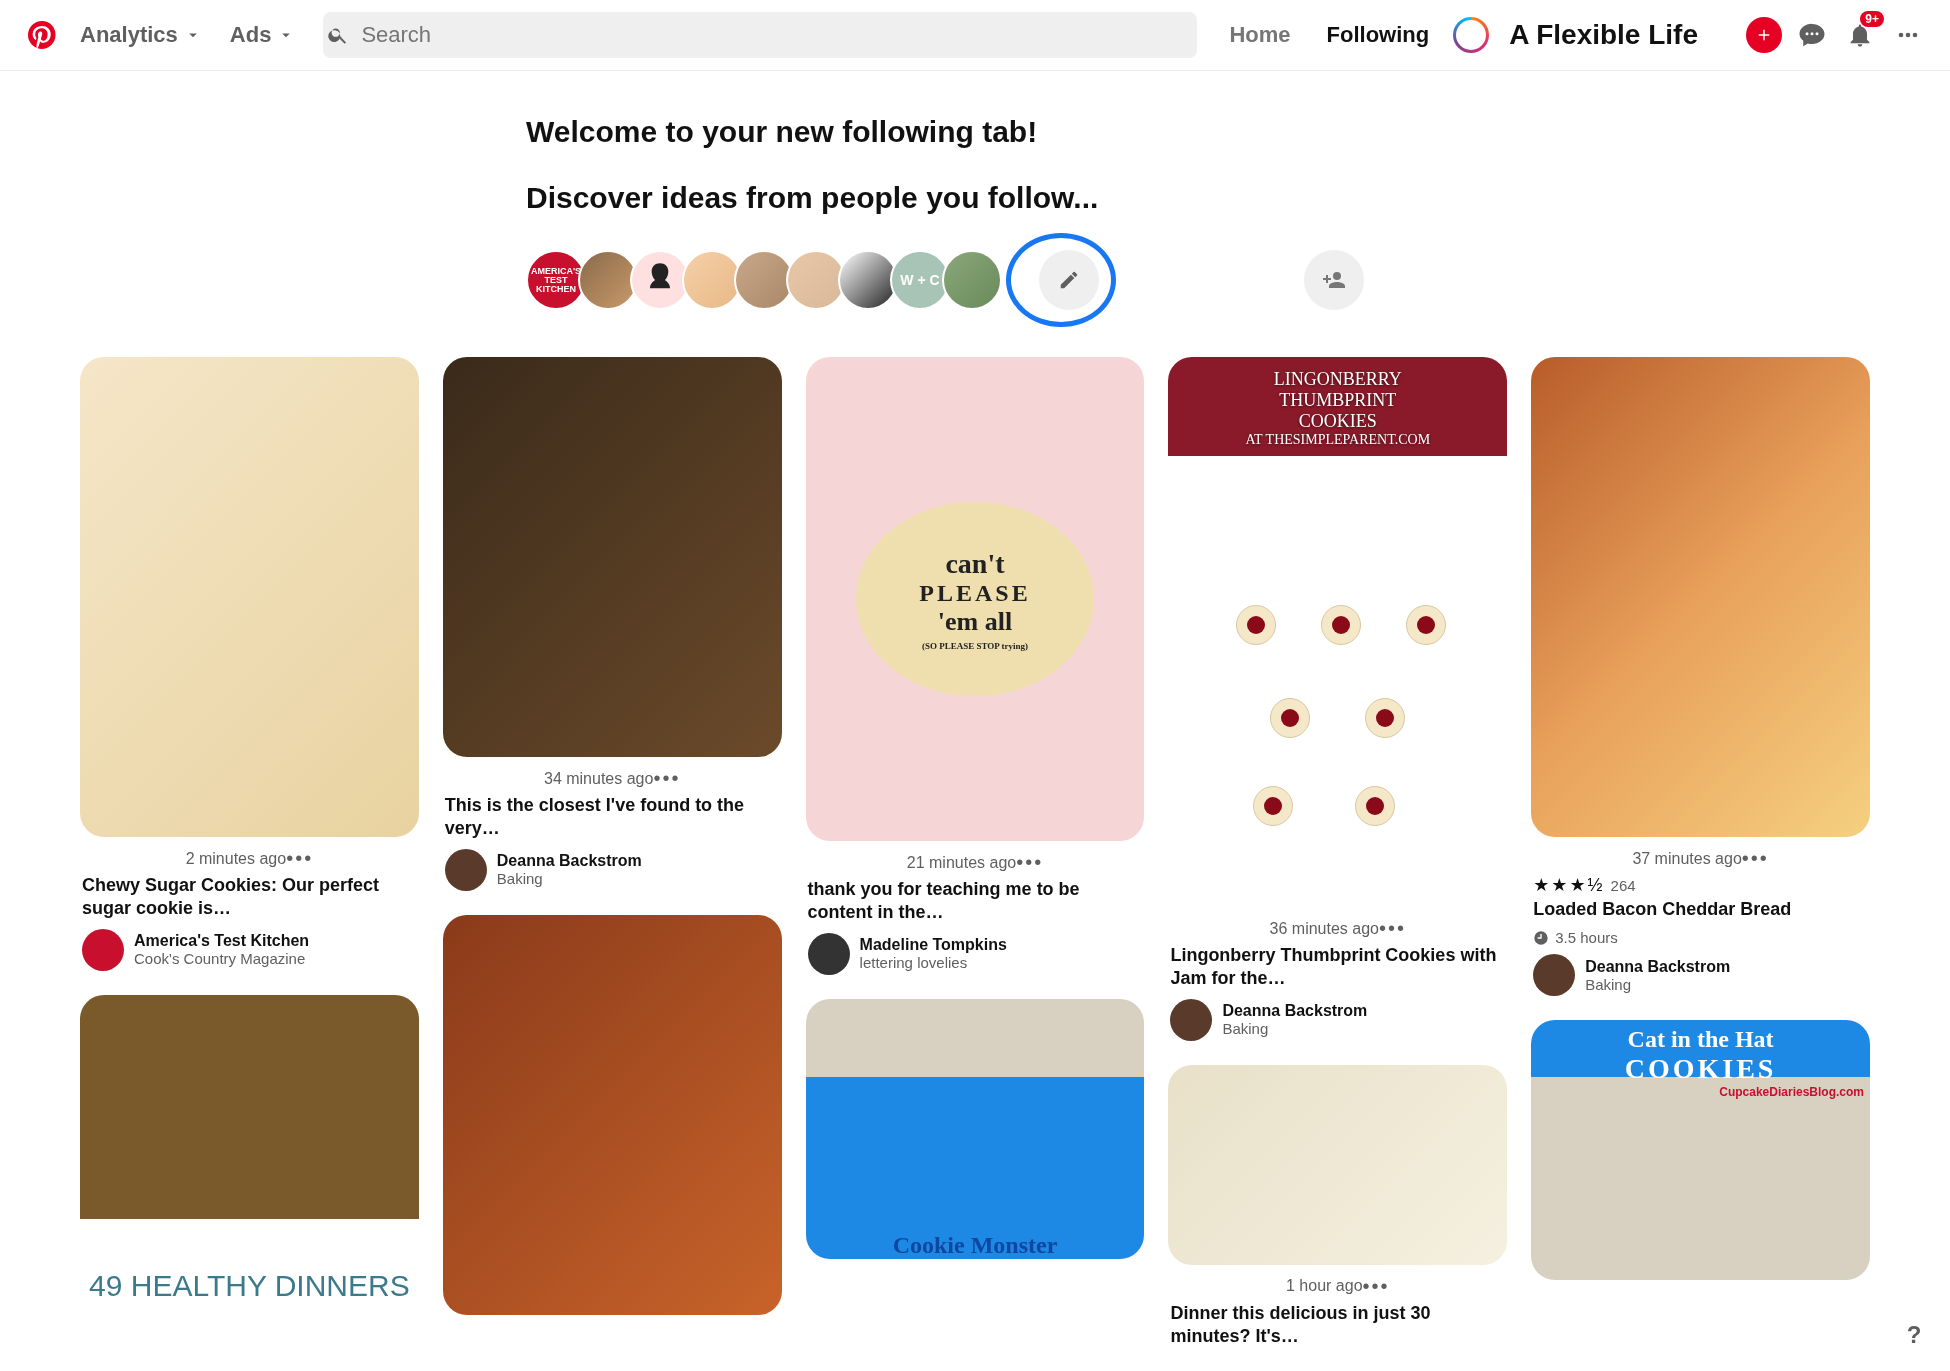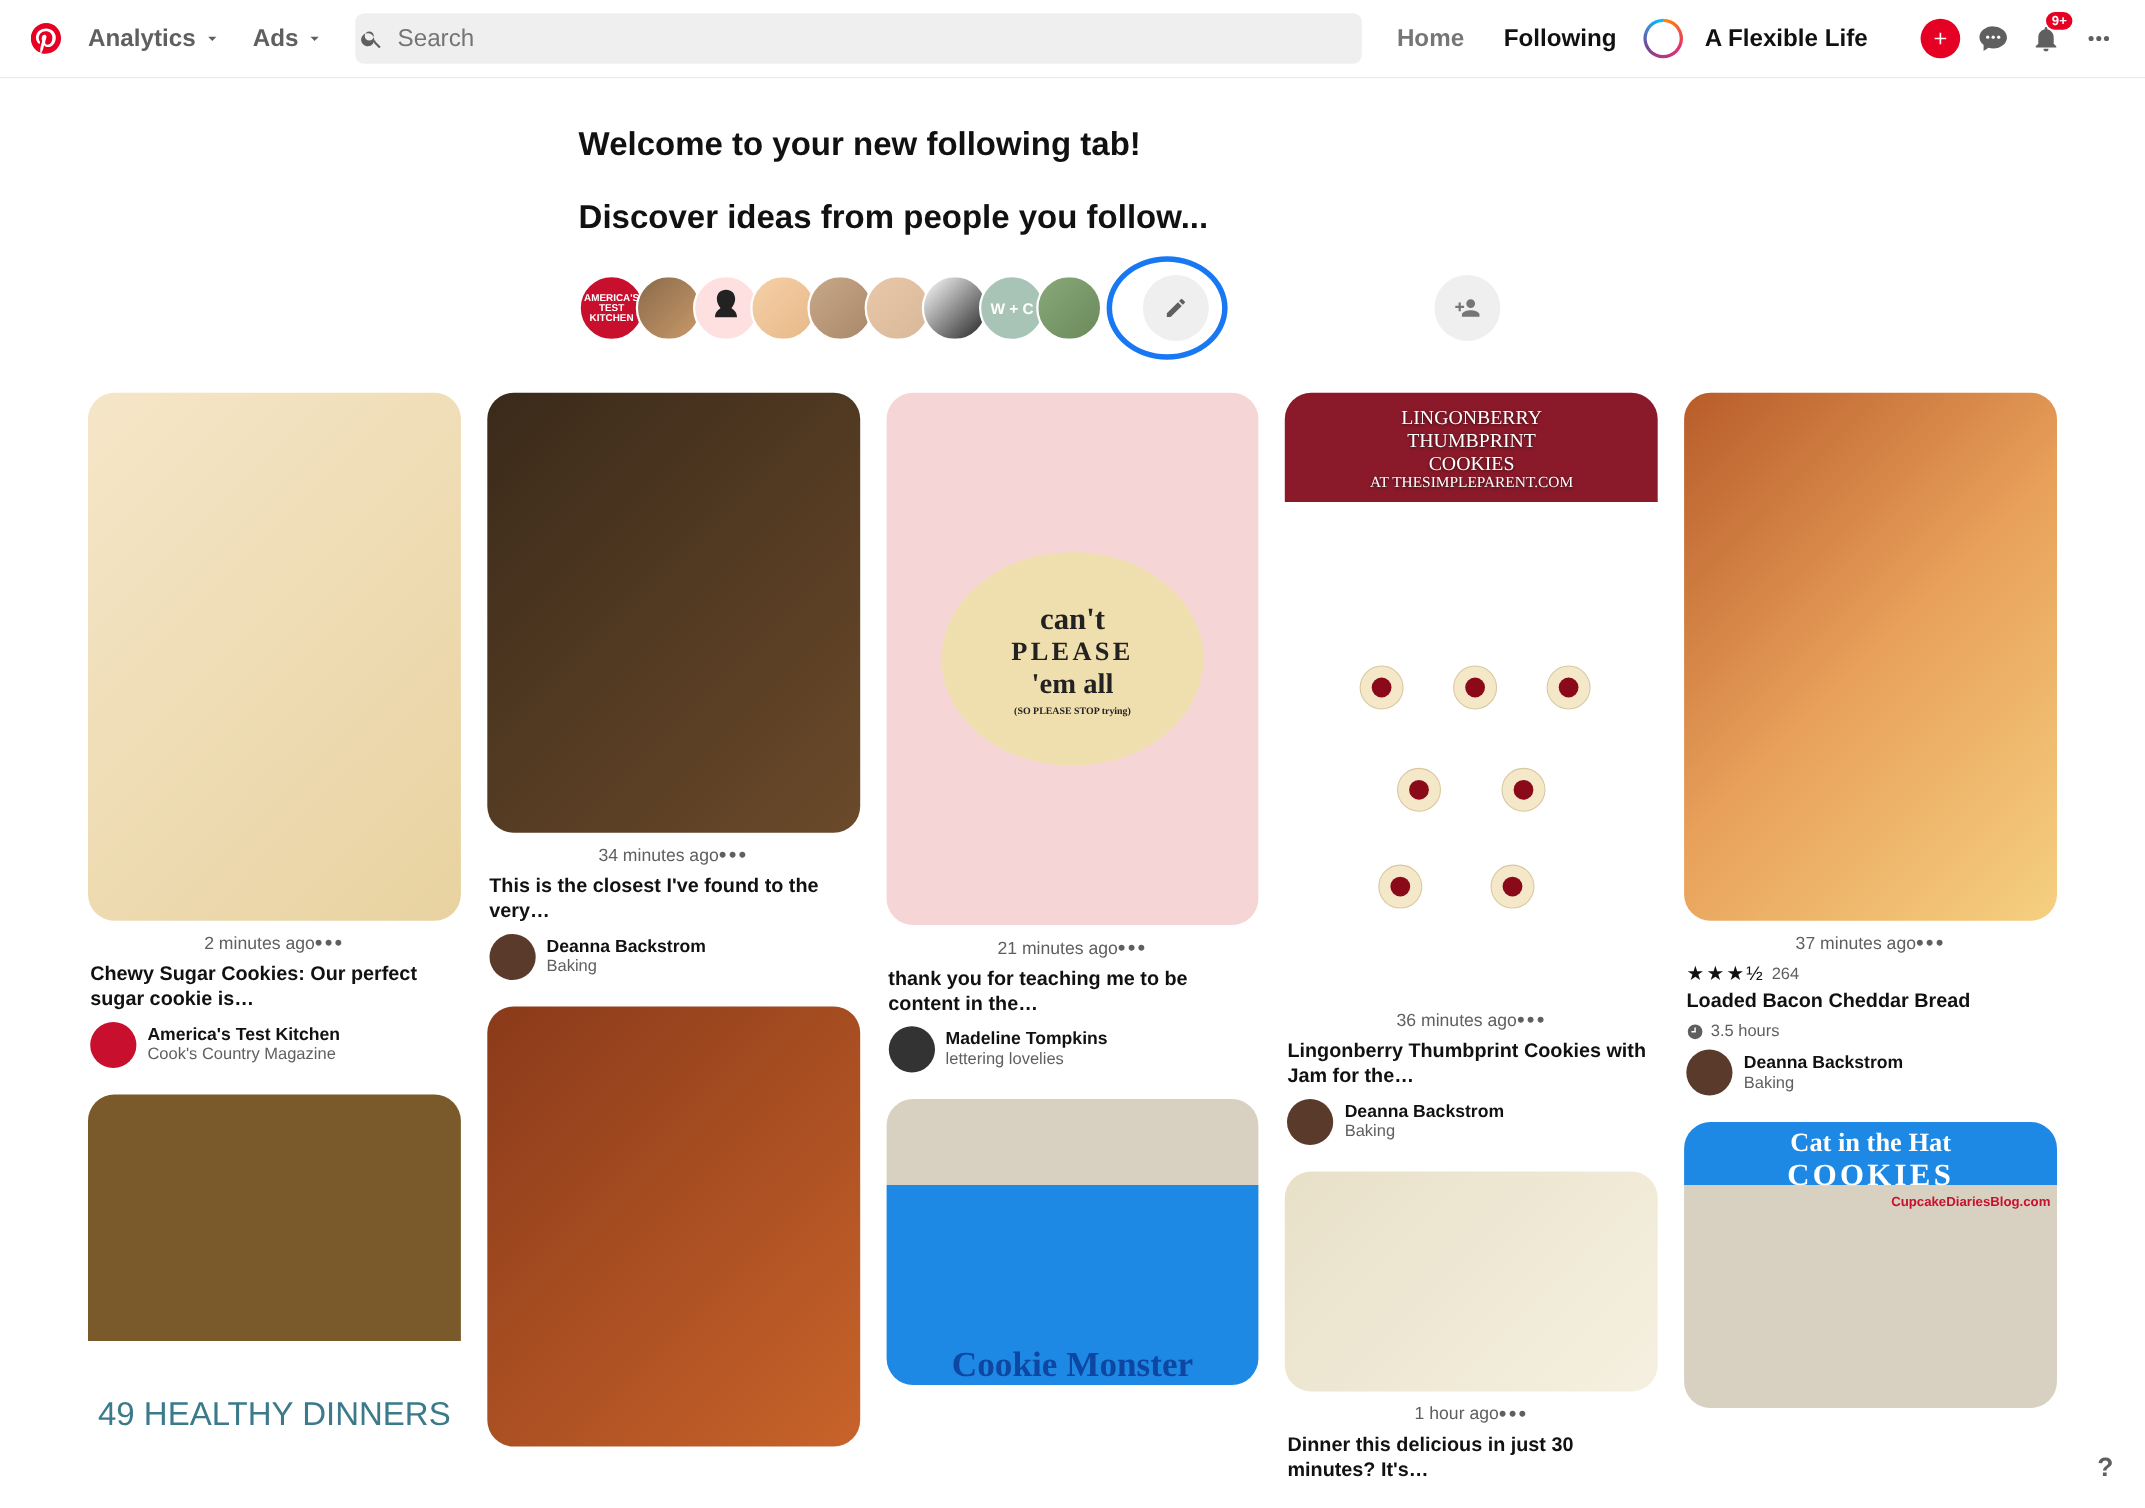--- a/index.html
+++ b/index.html
@@ -9,21 +9,21 @@
     .header { display: flex; align-items: center; padding: 12px 24px; border-bottom: 1px solid #e9e9e9; gap: 12px; }
     .logo { width: 36px; height: 36px; border-radius: 50%; display:flex; align-items:center; justify-content:center; }
     .logo svg { width: 28px; height: 28px; }
     .dropdown { display:flex; align-items:center; gap:6px; font-weight:700; color:#5f5f5f; font-size:22px; padding:10px 8px; cursor:pointer; border-radius:8px;}
     .search-wrap { flex:1; display:flex; align-items:center; background:#efefef; border-radius:8px; padding:10px 4px; gap:12px; margin: 0 8px;}
     .search-input { flex:1; border:none; background:transparent; font-size:22px; color:#5f5f5f; outline:none;}
     .nav-link { font-size:22px; font-weight:700; color:#767676; padding:10px 12px; cursor:pointer;text-align:right;}
     .nav-link.active{ color:#111;}
     .avatar-sm { width:36px; height:36px; border-radius:50%; background: conic-gradient(#ff8a00, #e52e71, #7b4397, #00c6ff); display:flex; align-items:center; justify-content:center; position:relative;}
     .avatar-sm::after{content:""; position:absolute; inset:3px; border-radius:50%; background:#fff;}
-    .user-name { font-weight:700; font-size:22px; color:#111; padding:0 16px 0 8px; cursor:pointer;}
+    .user-name { font-weight:700; font-size:28px; color:#111; padding:0 16px 0 8px; cursor:pointer;}
     .hdr-spacer{width:8px;}
     .icon-btn { width:36px; height:36px; border-radius:50%; display:flex; align-items:center; justify-content:center; cursor:pointer; position:relative;}
     .icon-red { background:#e60023; color:#fff;}
     .icon-gray{ color:#5f5f5f;}
     .badge { position:absolute; top:-6px; right:-6px; background:#e60023; color:#fff; font-size:12px; font-weight:700; border-radius:10px; padding:1px 5px;}
 
     
     .welcome { max-width: 930px; margin: 40px auto 30px; padding: 0 16px;}
     .welcome h1{ font-size:30px; font-weight:700; line-height:1.4;margin-top:24px;}
     .follow-row{ display:flex; align-items:center; margin-top:14px; gap:0;}
@@ -57,21 +57,21 @@
     .ph-cookies{ background: linear-gradient(135deg,#f5e6c8,#e8d2a0); height:480px;}
     .ph-soup{ background: linear-gradient(135deg,#3a2a1a,#6b4a2a); height:400px;}
     .ph-quote{ background:#f5d5d5; height:484px; color:#222;}
     .ph-quote .bubble{ background:#f0dfae; border-radius:50%; width:70%; height:40%; display:flex; flex-direction:column; align-items:center; justify-content:center; font-family:"Comic Sans MS", cursive; font-weight:700;}
     .ph-thumb{ background: linear-gradient(#8a1a2a 0 18%, #fff 18% 100%); height:550px;}
     .ph-bacon{ background: linear-gradient(135deg,#b85c2a,#e8a05a,#f5d080); height:480px;}
     .ph-dinners{ background: linear-gradient(#7a5a2a 0 70%, #fff 70%); height:320px; position:relative;}
     .ph-dinners .label{position:absolute; bottom:0; left:0; right:0; background:#fff; color:#3a7a8a; font-size:30px; text-align:center; padding:12px 4px; font-weight:400;}
     .ph-chicken{ background: linear-gradient(135deg,#8a3a1a,#c8632a); height:400px;}
     .ph-monster{ background: linear-gradient(#d8d0c0 0 30%, #1e88e5 30%); height:260px; position:relative;}
-    .ph-monster .label{position:absolute; bottom:0; left:0; right:0; color:#0d47a1; font-family:"Comic Sans MS",cursive; font-weight:700; font-size:32px; background:rgba(255,255,255,0);}
+    .ph-monster .label{position:absolute; bottom:0; left:0; right:0; color:#0d47a1; font-family:"Comic Sans MS",cursive; font-weight:700; font-size:24px; background:rgba(255,255,255,0);}
     .ph-strog{ background: linear-gradient(135deg,#e8e0c8,#f5f0e0); height:200px;}
     .ph-cat{ background: linear-gradient(#1e88e5 0 22%, #d8d0c0 22%); height:260px; position:relative;}
     .ph-cat .top{ position:absolute; top:0; left:0; right:0; text-align:center; padding:6px;}
     .ph-cat .t1{ font-family:"Comic Sans MS",cursive; color:#fff; font-size:24px; font-weight:700;}
     .ph-cat .t2{ font-family:Georgia,serif; color:#fff; font-size:28px; letter-spacing:3px; font-weight:700;}
     .ph-cat .t3{ color:#c8102e; font-size:12px; font-weight:700;text-align:right;}
     .thumb-cookie{ width:40px; height:40px; border-radius:50%; background:#f5e8c8; border:1px solid #d8c8a0; position:absolute; display:flex; align-items:center; justify-content:center;}
     .thumb-cookie::after{content:""; width:18px; height:18px; border-radius:50%; background:#8a0a1a;}
   </style>
 </head>

